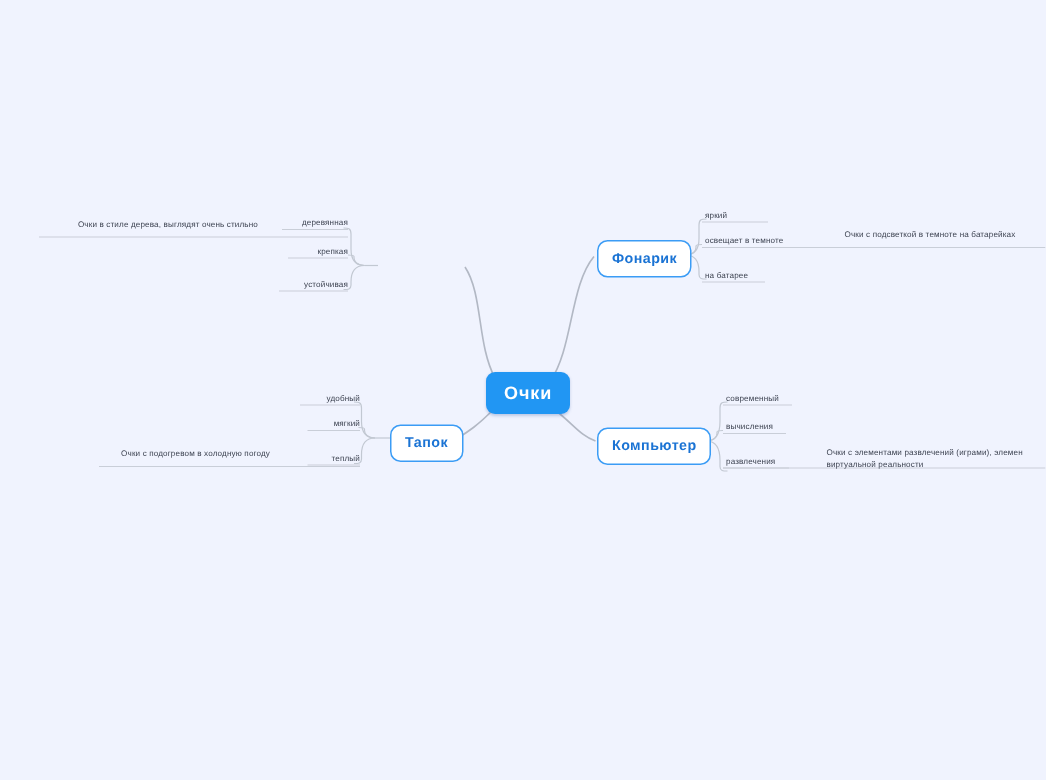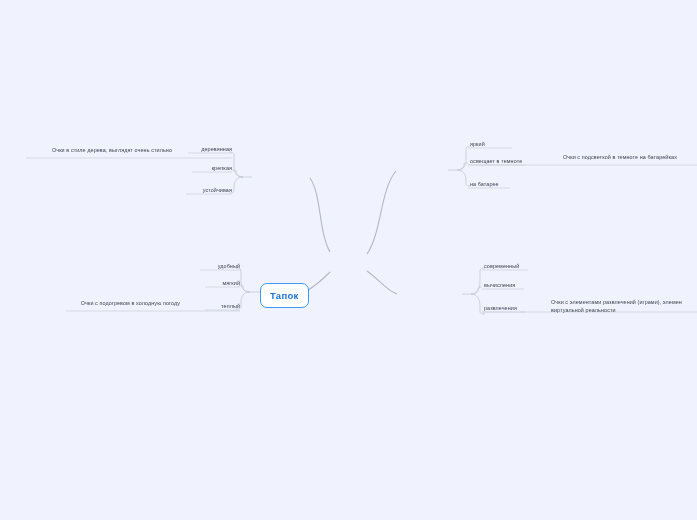--- a/index.html
+++ b/index.html
@@ -132,37 +132,46 @@
       <line x1="468" y1="165" x2="697" y2="165"></line>
 
       <line x1="482" y1="270" x2="528" y2="270"></line>
       <line x1="482" y1="289" x2="524" y2="289"></line>
       <line x1="482" y1="312" x2="526" y2="312"></line>
 
       <line x1="482" y1="312" x2="697" y2="312"></line>
     </g>
   </svg>
 
+  <div class="node node-root" style="left:324px; top:248px;">
+    <span>Очки</span>
+  </div>
 
   <div class="leaf leaf-l" style="left:132px; top:146px; width:100px;">деревянная</div>
   <div class="leaf leaf-l" style="left:132px; top:165px; width:100px;">крепкая</div>
   <div class="leaf leaf-l" style="left:132px; top:187px; width:100px;">устойчивая</div>
   <div class="leaf leaf-l" style="left:26px; top:147px; width:146px;">Очки в стиле дерева, выглядят очень стильно</div>
 
+  <div class="node node-main" style="left:398px; top:160px;">
+    <span>Фонарик</span>
+  </div>
   <div class="leaf leaf-r" style="left:470px; top:141px; width:110px;">яркий</div>
   <div class="leaf leaf-r" style="left:470px; top:158px; width:110px;">освещает в темноте</div>
   <div class="leaf leaf-r" style="left:470px; top:181px; width:110px;">на батарее</div>
   <div class="leaf leaf-r" style="left:563px; top:154px; width:140px;">Очки с подсветкой в темноте на батарейках</div>
 
   <div class="node node-main" style="left:260px; top:283px;">
     <span>Тапок</span>
   </div>
   <div class="leaf leaf-l" style="left:140px; top:263px; width:100px;">удобный</div>
   <div class="leaf leaf-l" style="left:140px; top:280px; width:100px;">мягкий</div>
   <div class="leaf leaf-l" style="left:140px; top:303px; width:100px;">теплый</div>
   <div class="leaf leaf-l" style="left:66px; top:300px; width:114px;">Очки с подогревом в холодную погоду</div>
 
+  <div class="node node-main" style="left:398px; top:285px;">
+    <span>Компьютер</span>
+  </div>
   <div class="leaf leaf-r" style="left:484px; top:263px; width:110px;">современный</div>
   <div class="leaf leaf-r" style="left:484px; top:282px; width:110px;">вычисления</div>
   <div class="leaf leaf-r" style="left:484px; top:305px; width:110px;">развлечения</div>
   <div class="leaf leaf-r wrap" style="left:551px; top:299px; width:150px;">Очки с элементами развлечений (играми), элемен виртуальной реальности</div>
 
 </div>
 
 </body></html>

